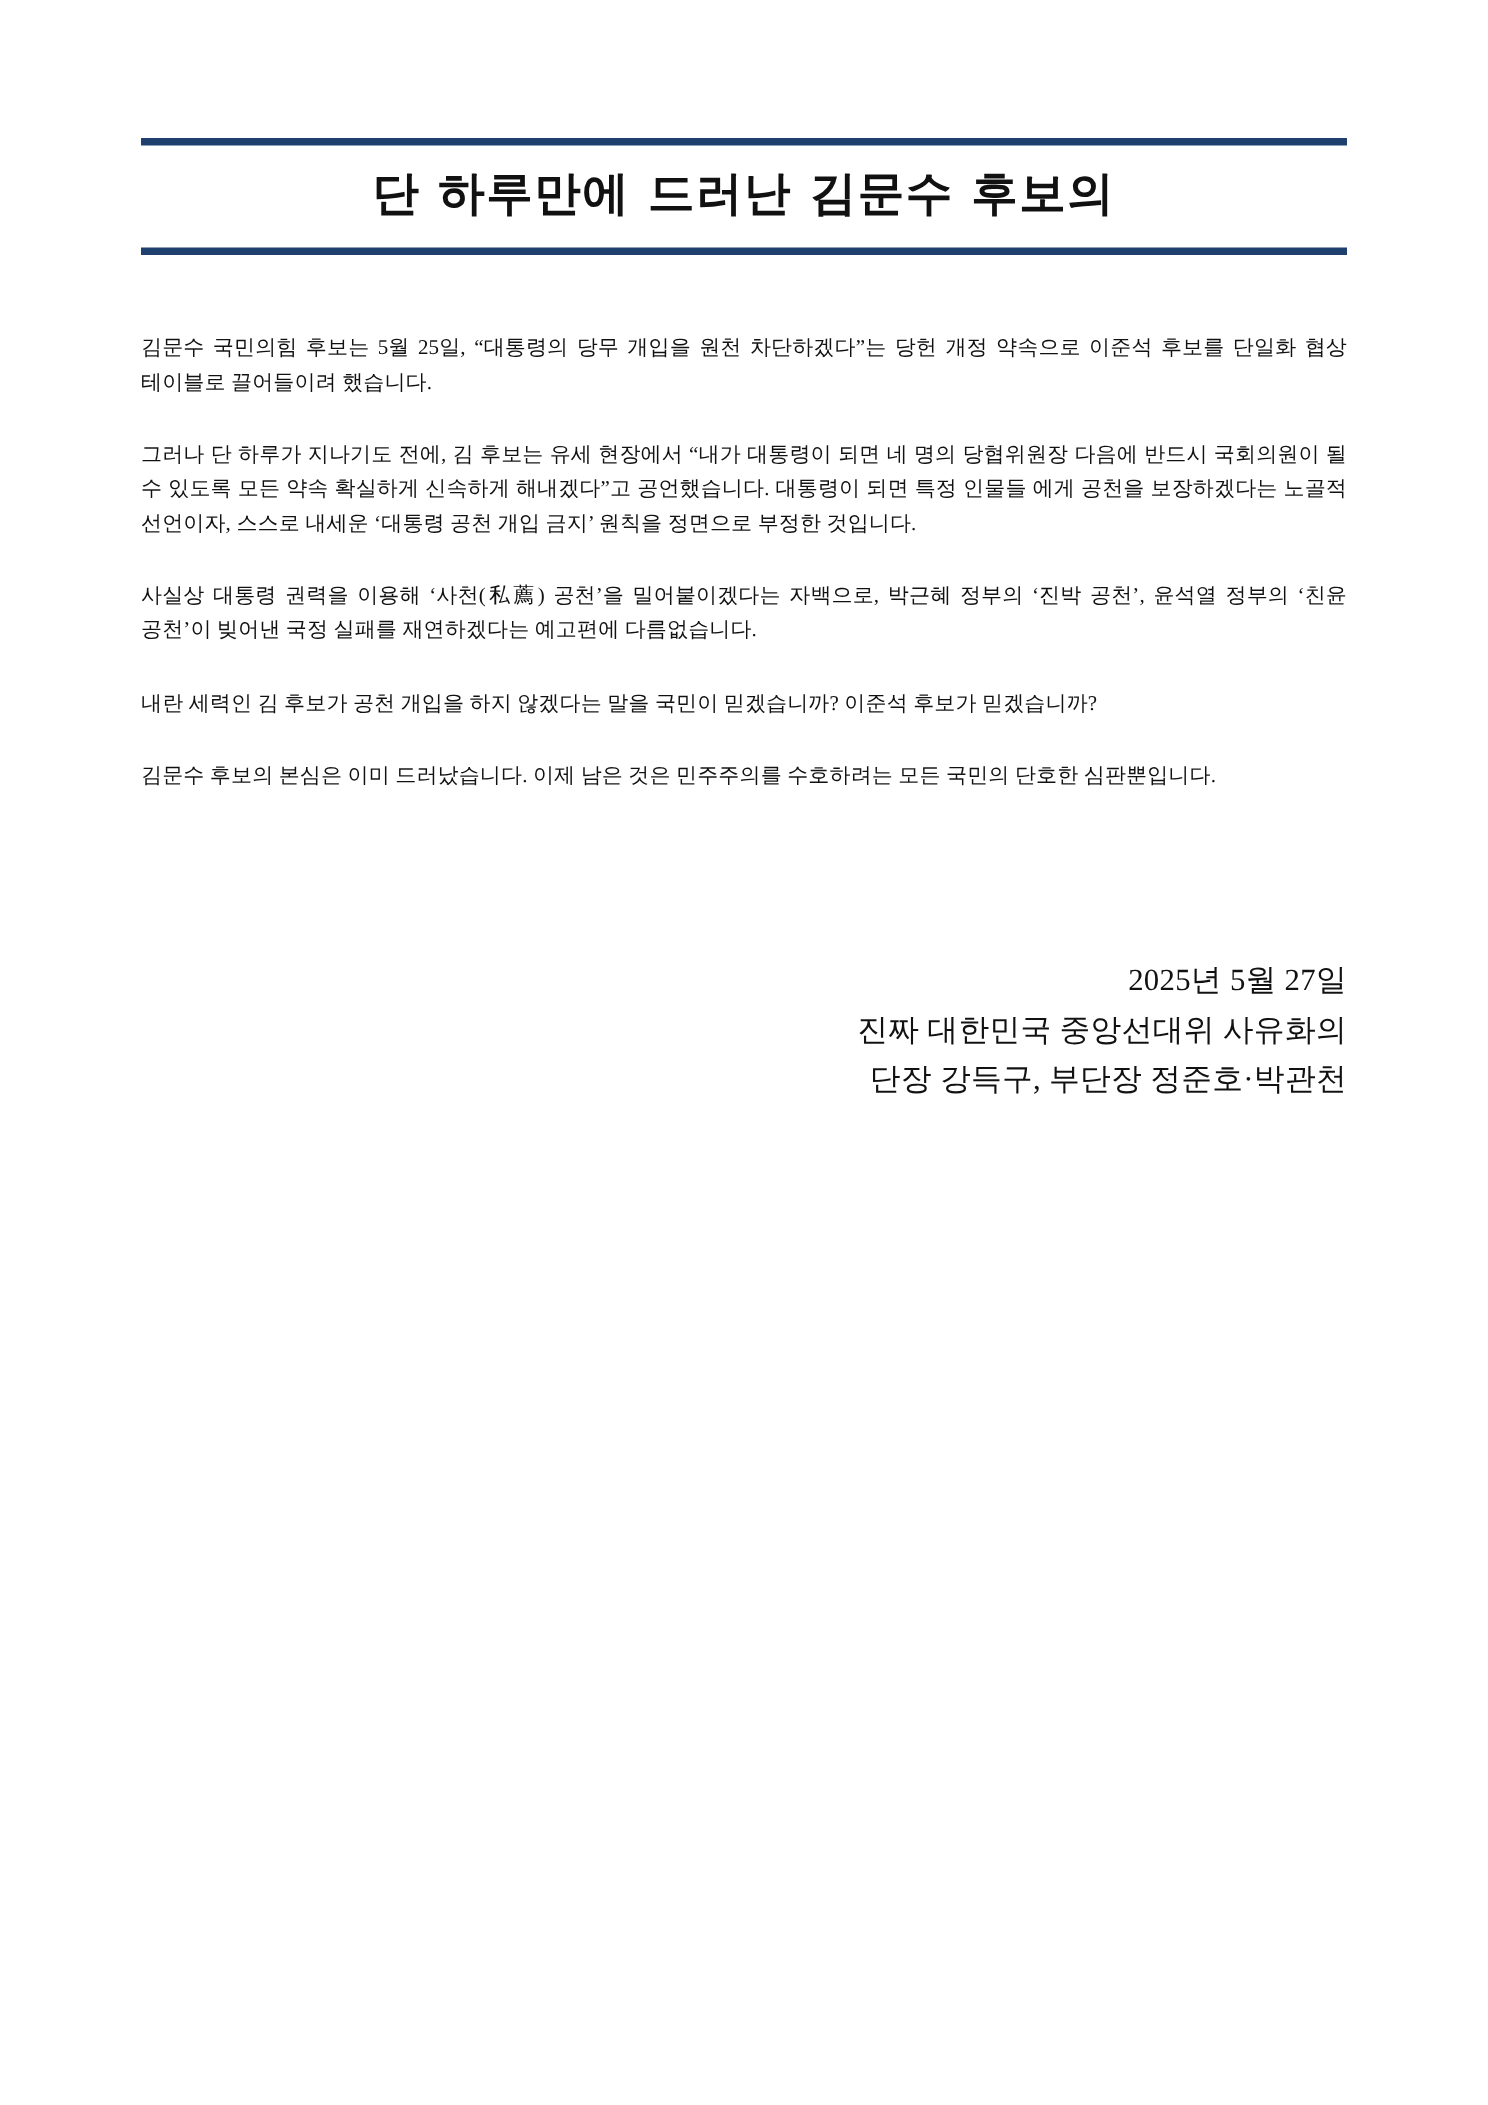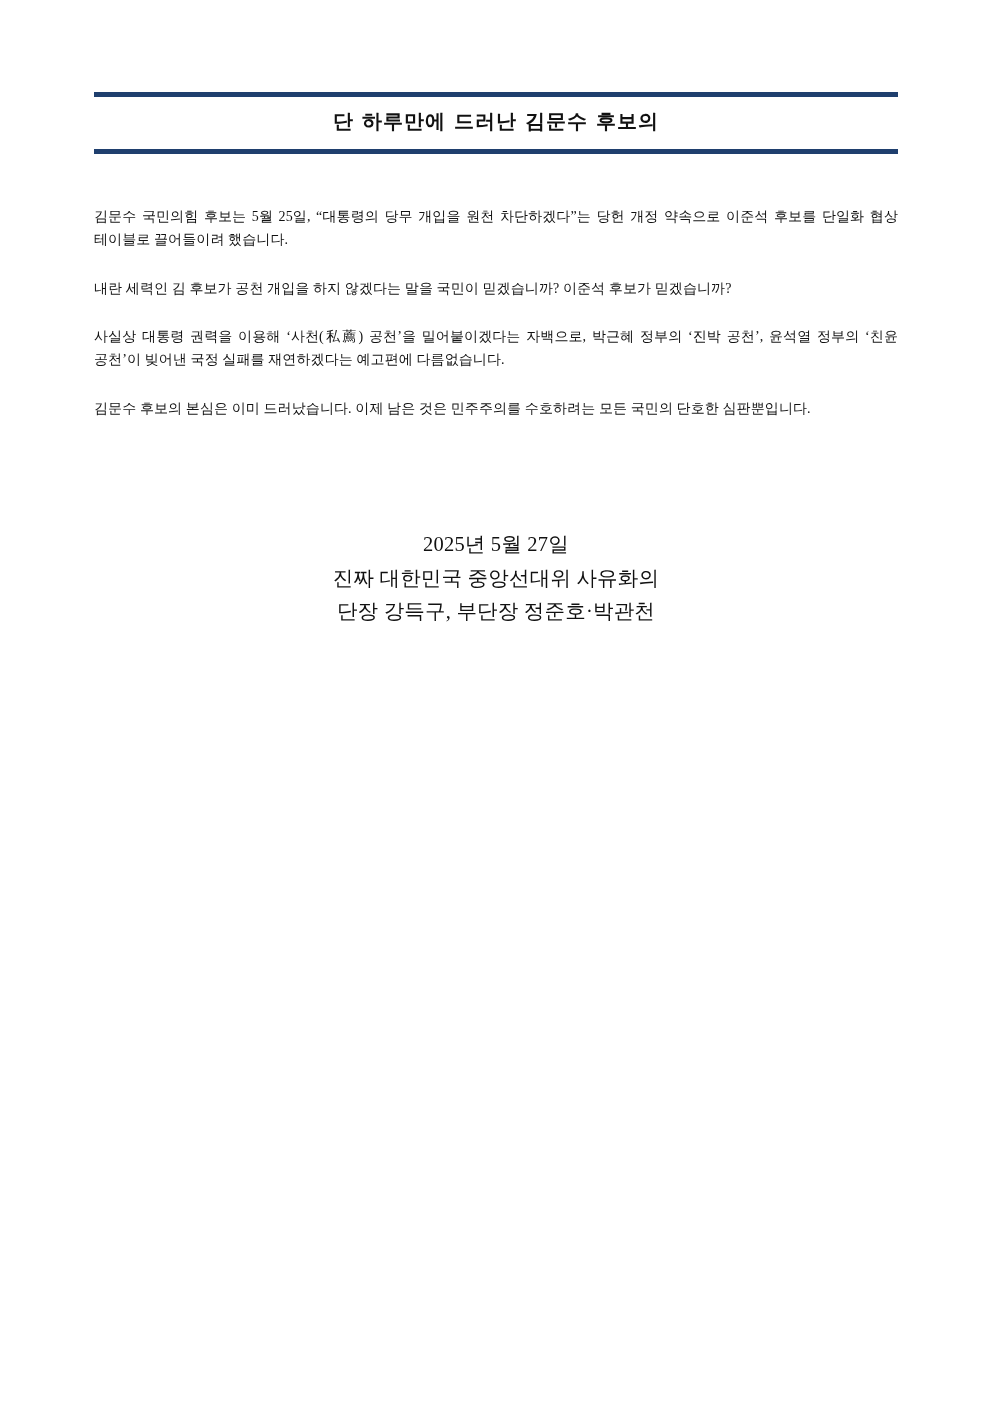--- a/index.html
+++ b/index.html
@@ -24,21 +24,21 @@
   .title-block {
     margin-top: 92px;
     border-top: 5px solid #1f3f6e;
     border-bottom: 5px solid #1f3f6e;
     padding: 10px 0 14px 0;
     text-align: center;
   }
   .title-line {
     font-family: "DejaVu Sans", "Liberation Sans", sans-serif;
     font-weight: bold;
-    font-size: 20px;
+    font-size: 31px;
     letter-spacing: 1px;
     line-height: 1.42;
     color: #111111;
   }
   .body-block {
     margin-top: 52px;
   }
   p.para {
     font-size: 14px;
     line-height: 1.62;
@@ -52,35 +52,37 @@
     margin-bottom: 16px;
   }
   .signature {
     margin-top: 108px;
     text-align: center;
   }
   .signature div {
     font-size: 20.5px;
     line-height: 1.62;
     letter-spacing: 0.2px;
+    text-align: right;
   }
 </style>
 </head>
 <body>
 
 <div class="page">
 
   <div class="title-block">
     <div class="title-line">단 하루만에 드러난 김문수 후보의</div>
   </div>
 
   <div class="body-block">
     <p class="para">김문수 국민의힘 후보는 5월 25일, “대통령의 당무 개입을 원천 차단하겠다”는 당헌 개정 약속으로 이준석 후보를 단일화 협상 테이블로 끌어들이려 했습니다.</p>
+    <p class="para">그러나 단 하루가 지나기도 전에, 김 후보는 유세 현장에서 “내가 대통령이 되면 네 명의 당협위원장 다음에 반드시 국회의원이 될 수 있도록 모든 약속 확실하게 신속하게 해내겠다”고 공언했습니다. 대통령이 되면 특정 인물들 에게 공천을 보장하겠다는 노골적 선언이자, 스스로 내세운 ‘대통령 공천 개입 금지’ 원칙을 정면으로 부정한 것입니다.</p>
+    <p class="para">사실상 대통령 권력을 이용해 ‘사천(私薦) 공천’을 밀어붙이겠다는 자백으로, 박근혜 정부의 ‘진박 공천’, 윤석열 정부의 ‘친윤 공천’이 빚어낸 국정 실패를 재연하겠다는 예고편에 다름없습니다.</p>
     <p class="para">내란 세력인 김 후보가 공천 개입을 하지 않겠다는 말을 국민이 믿겠습니까? 이준석 후보가 믿겠습니까?</p>
-    <p class="para">사실상 대통령 권력을 이용해 ‘사천(私薦) 공천’을 밀어붙이겠다는 자백으로, 박근혜 정부의 ‘진박 공천’, 윤석열 정부의 ‘친윤 공천’이 빚어낸 국정 실패를 재연하겠다는 예고편에 다름없습니다.</p>
     <p class="para">김문수 후보의 본심은 이미 드러났습니다. 이제 남은 것은 민주주의를 수호하려는 모든 국민의 단호한 심판뿐입니다.</p>
   </div>
 
   <div class="signature">
     <div>2025년 5월 27일</div>
     <div>진짜 대한민국 중앙선대위 사유화의</div>
     <div>단장 강득구, 부단장 정준호·박관천</div>
   </div>
 
 </div>

